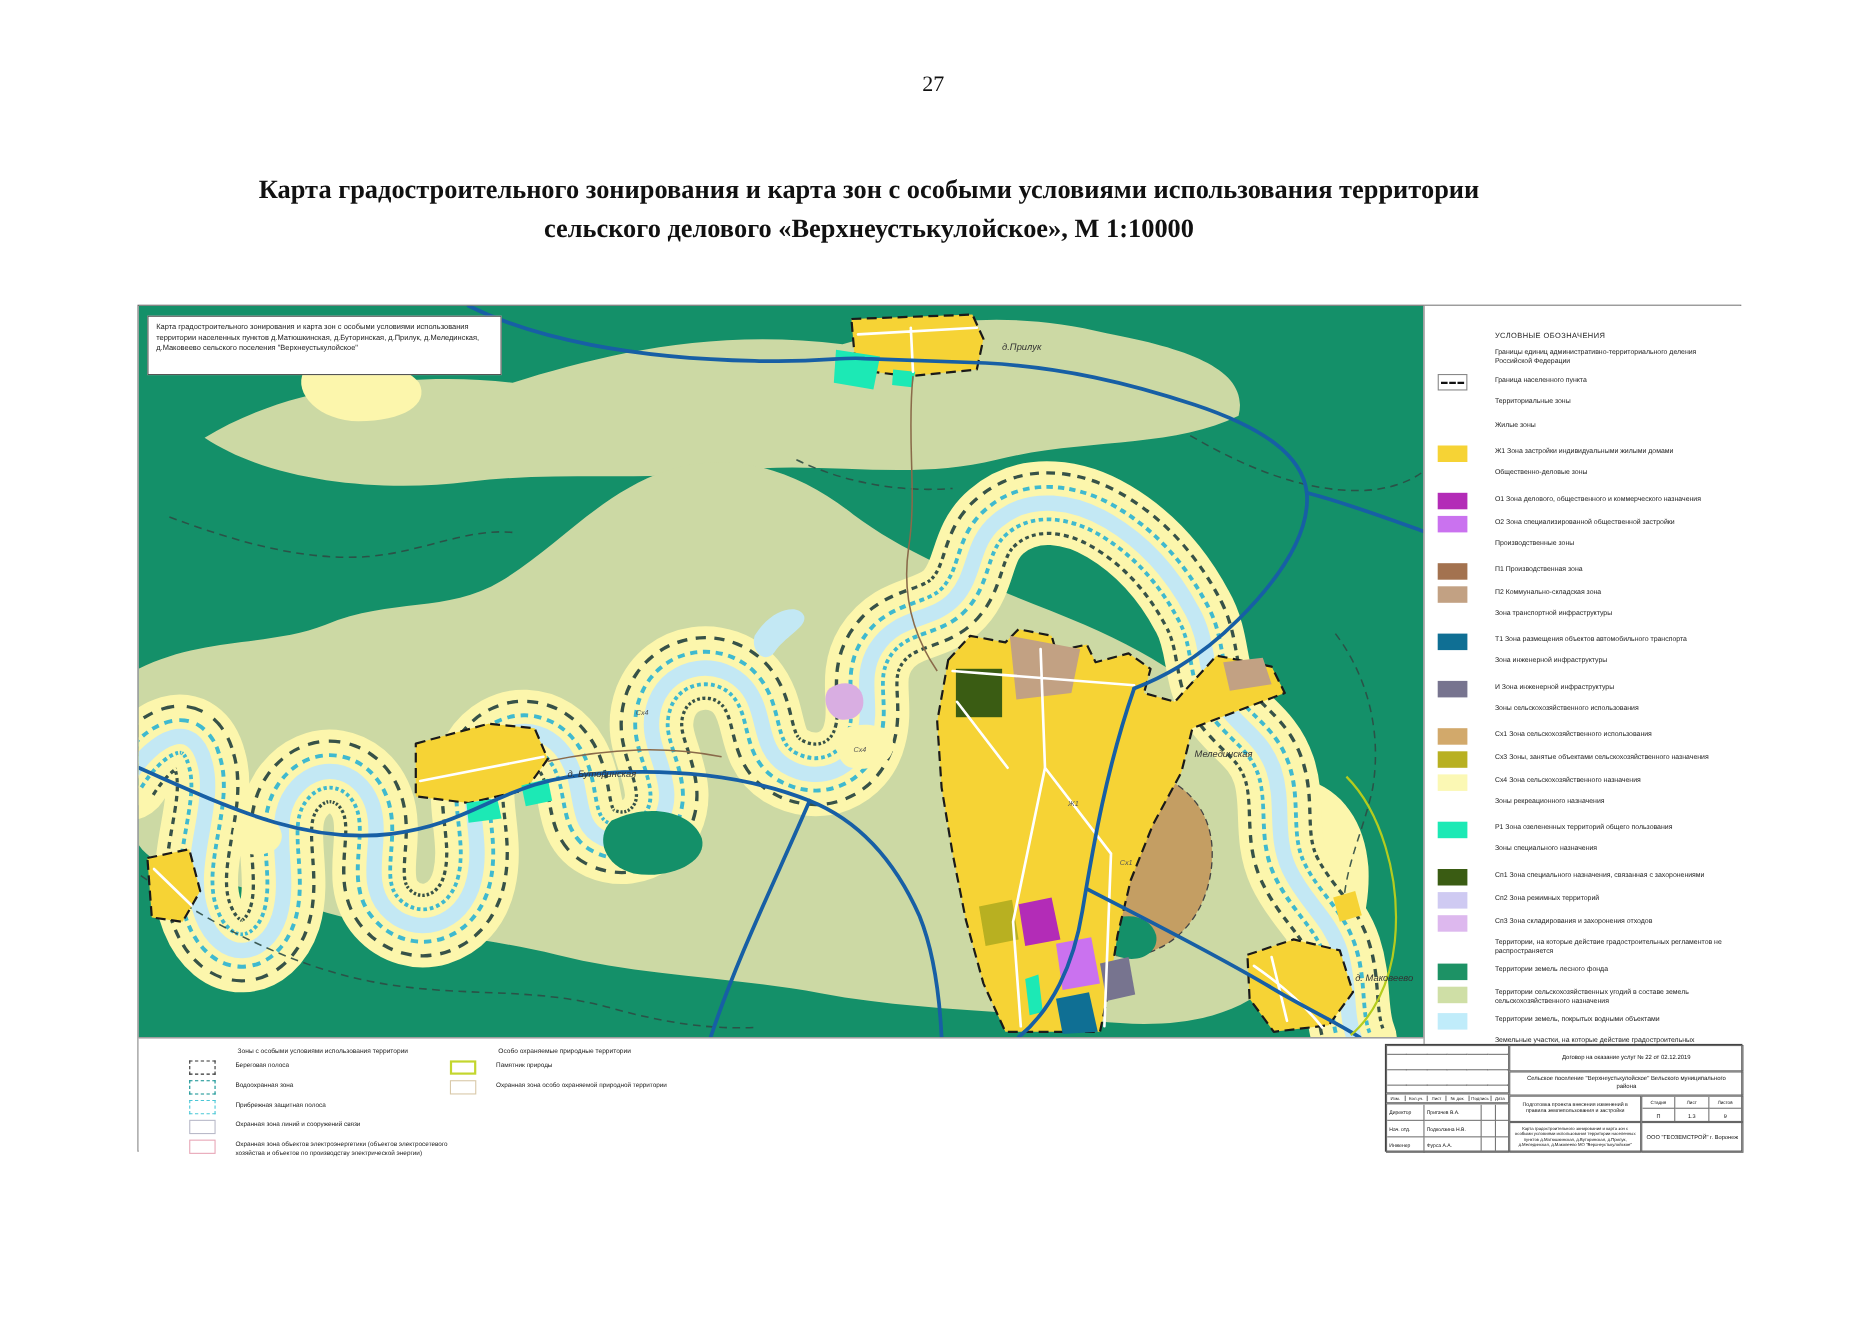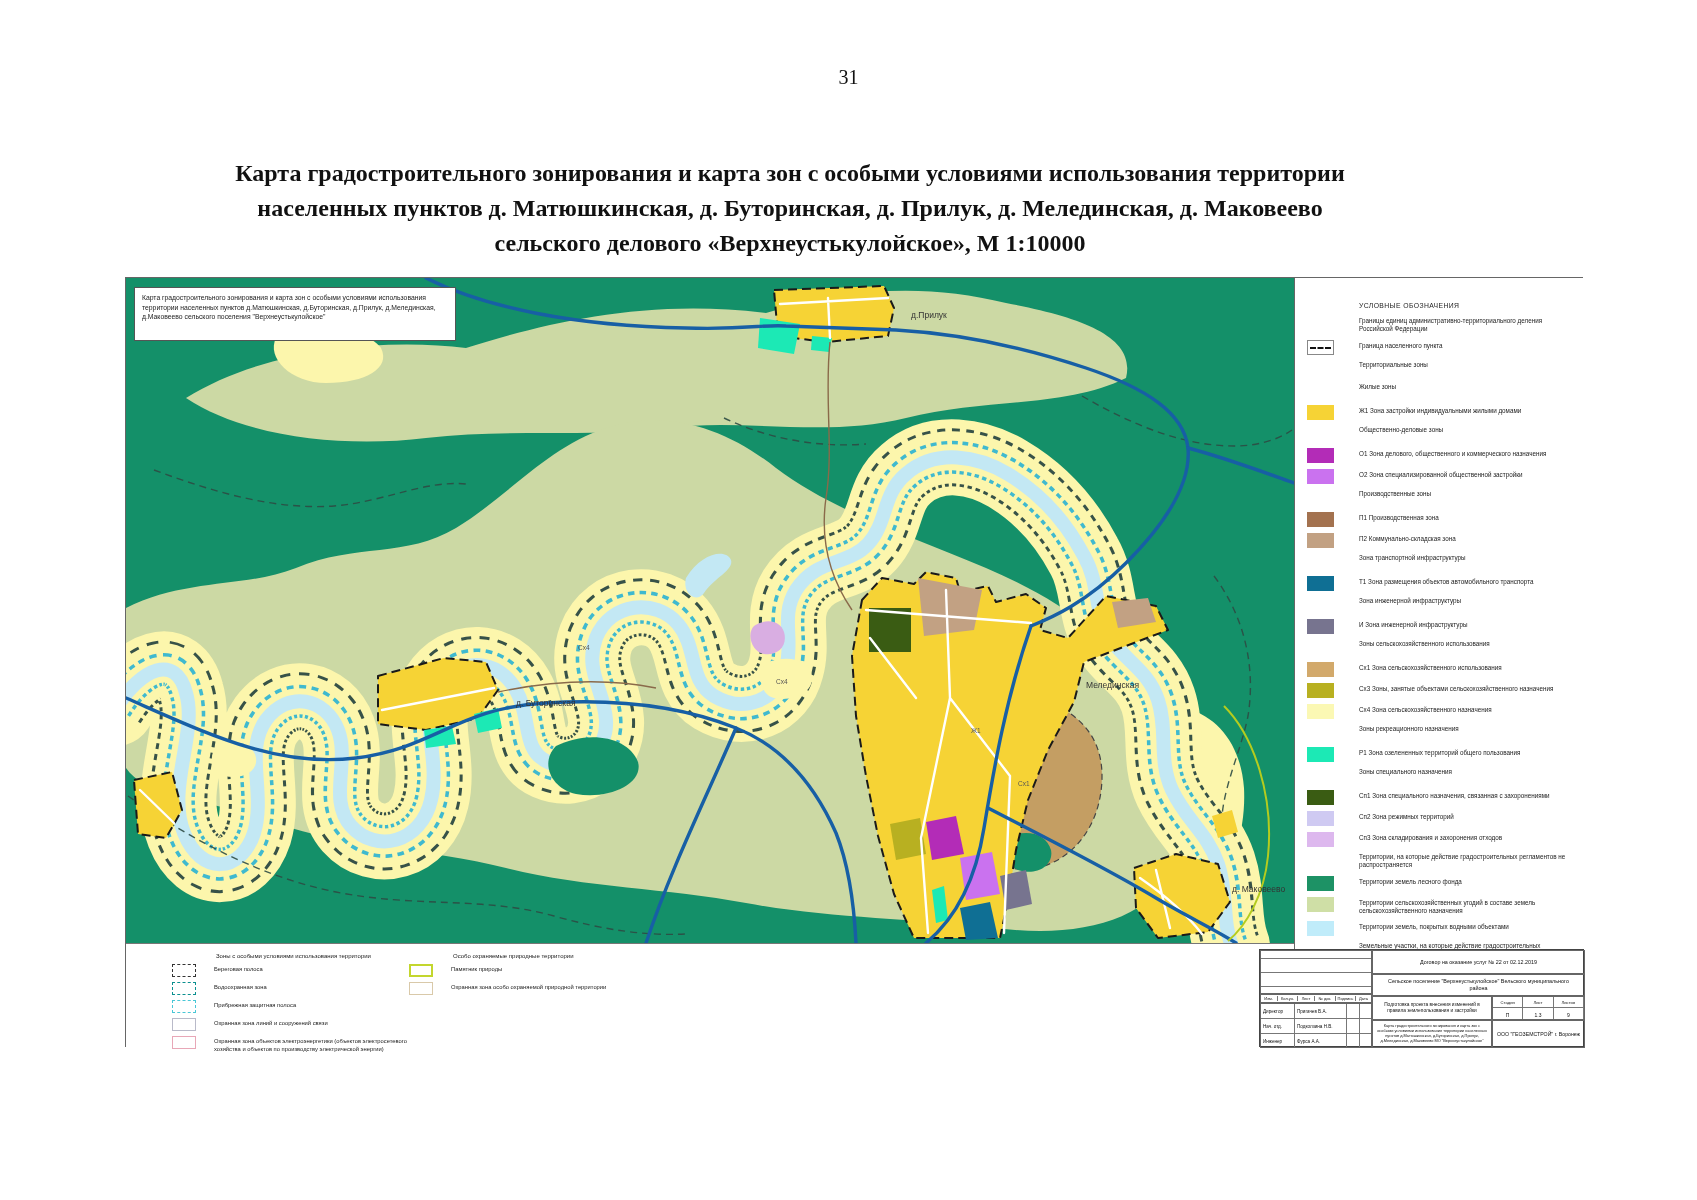--- a/index.html
+++ b/index.html
@@ -4,21 +4,21 @@
 <style>
   html,body{margin:0;padding:0;background:#ffffff;}
   body{width:1697px;height:1200px;position:relative;font-family:"Liberation Sans",sans-serif;color:#111;}
   .page-number{position:absolute;top:66px;left:0;width:1697px;text-align:center;
     font-family:"Liberation Serif",serif;font-size:20px;}
   .doc-title{position:absolute;top:156px;left:60px;width:1460px;text-align:center;
     font-family:"Liberation Serif",serif;font-weight:bold;font-size:24px;line-height:35px;}
   
   .sheet{position:absolute;left:125px;top:277px;width:1458px;height:770px;
     border:1.2px solid #666;background:#fff;box-sizing:border-box;}
-  .map-area{position:absolute;left:0;top:0;width:1168px;height:665px;overflow:hidden;}
+  .map-area{position:absolute;left:0;top:0;width:1168px;height:665px;overflow:hidden;font-style:italic;}
   .map-area svg{display:block;}
   .inset-box{position:absolute;left:8px;top:9px;width:322px;height:54px;background:#fff;
     border:1px solid #555;font-size:6.8px;line-height:9.6px;padding:5px 7px;box-sizing:border-box;color:#222;}
   
   .legend-panel{position:absolute;left:1168px;top:0;width:290px;height:770px;background:#fff;
     border-left:1.2px solid #666;box-sizing:border-box;padding:24px 8px 0 12px;}
   .lg-title{margin-left:52px;font-size:6.8px;letter-spacing:.4px;margin-bottom:8px;color:#222;}
   .lg-row{display:flex;align-items:flex-start;margin-bottom:6px;}
   .lg-row .sw{width:27px;height:15px;flex:none;margin-right:25px;position:relative;box-sizing:border-box;}
   .lg-row .lg-label{font-size:6.3px;line-height:8.4px;color:#222;padding-top:2px;max-width:212px;}
@@ -97,25 +97,24 @@
   .zone-t1{fill:#0f6f94;}
   .zone-sx1{fill:#c49e63;}
   .zone-waste{fill:#d9aee2;}
   .oopt-line{stroke:#b5cc1e;stroke-width:2;fill:none;}
   .maplab{font-size:8.5px;fill:#333;font-family:"Liberation Sans",sans-serif;}
   .mapcode{font-size:6.5px;fill:#555;font-family:"Liberation Sans",sans-serif;}
 </style>
 </head>
 <body>
 
-<div class="page-number">31</div>
+<div class="page-number">27</div>
 
 <div class="doc-title">
   <div>Карта градостроительного зонирования и карта зон с особыми условиями использования территории</div>
-  <div>населенных пунктов д. Матюшкинская, д. Буторинская, д. Прилук, д. Мелединская, д. Маковеево</div>
   <div>сельского делового «Верхнеустькулойское», М 1:10000</div>
 </div>
 
 <div class="sheet">
 
   <div class="map-area">
     <svg width="1168" height="665" viewBox="0 0 1168 665" xmlns="http://www.w3.org/2000/svg">
       <rect class="f-forest" x="0" y="0" width="1168" height="665"></rect>
 
       <g>

